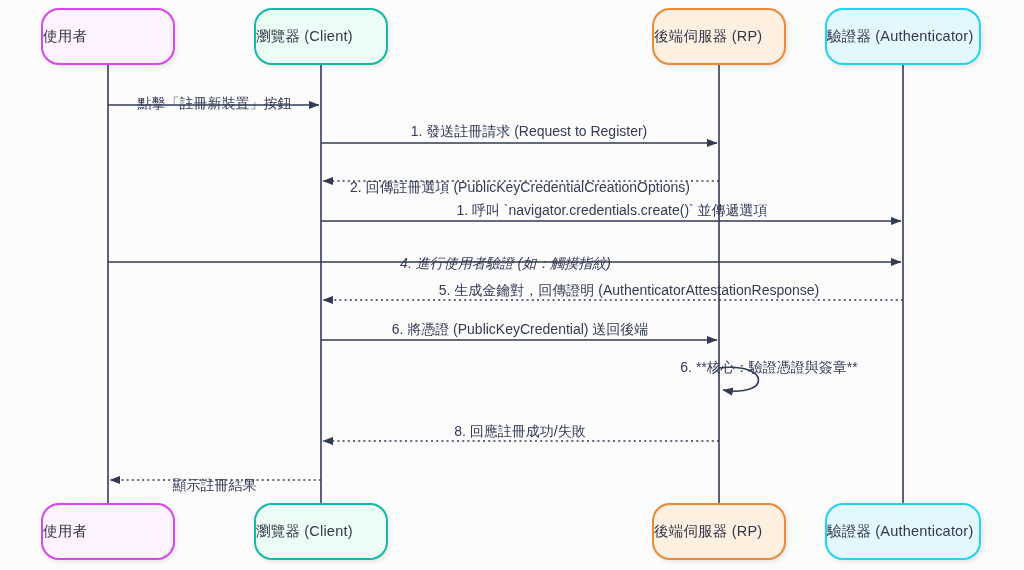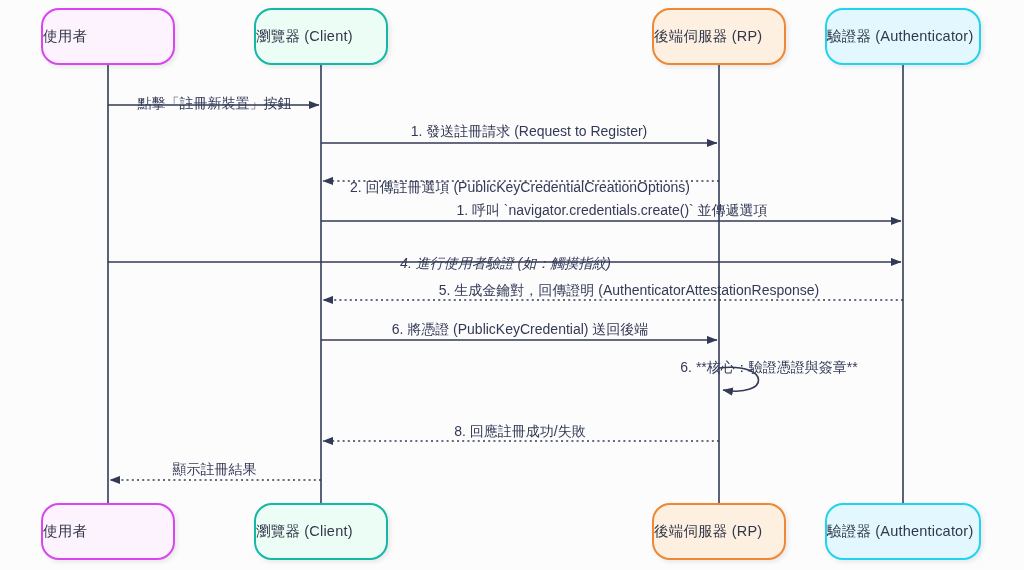--- a/index.html
+++ b/index.html
@@ -104,15 +104,15 @@
   <div id="labels-layer">
       <div class="msg-label" style="left: 214.5px; top: 88px; margin-top: 8px;">點擊「註冊新裝置」按鈕</div>
       <div class="msg-label" style="left: 520px; top: 124px; margin-left: 9px;">1. 發送註冊請求 (Request to Register)</div>
       <div class="msg-label" style="left: 520px; top: 164px; margin-top: 16px;">2. 回傳註冊選項 (PublicKeyCredentialCreationOptions)</div>
       <div class="msg-label" style="left: 612px; top: 203px;">1. 呼叫 `navigator.credentials.create()` 並傳遞選項</div>
       <div class="msg-label" style="left: 505.5px; top: 256px; font-style: italic;">4. 進行使用者驗證 (如：觸摸指紋)</div>
       <div class="msg-label" style="left: 612px; top: 283px; margin-left: 17px;">5. 生成金鑰對，回傳證明 (AuthenticatorAttestationResponse)</div>
       <div class="msg-label" style="left: 520px; top: 322px;">6. 將憑證 (PublicKeyCredential) 送回後端</div>
       <div class="msg-label" style="left: 769px; top: 360px;">6. **核心：驗證憑證與簽章**</div>
       <div class="msg-label" style="left: 520px; top: 424px;">8. 回應註冊成功/失敗</div>
-      <div class="msg-label" style="left: 214.5px; top: 463px; font-family: Liberation Serif, serif;">顯示註冊結果</div>
+      <div class="msg-label" style="left: 214.5px; top: 478px;">顯示註冊結果</div>
     </div>
 </div>
 
 </body></html>

